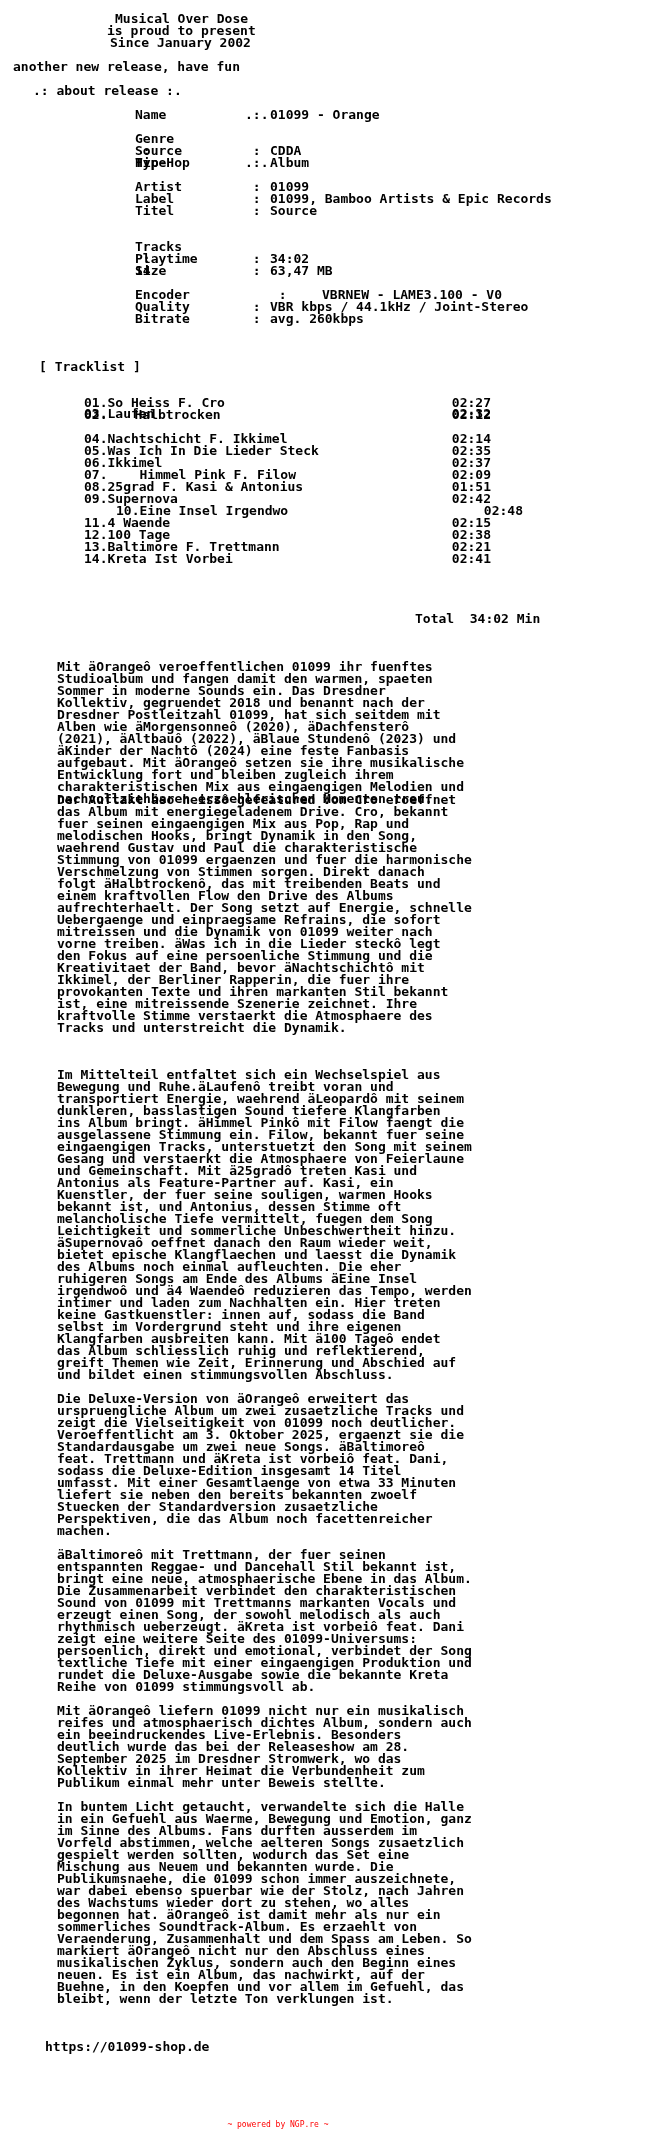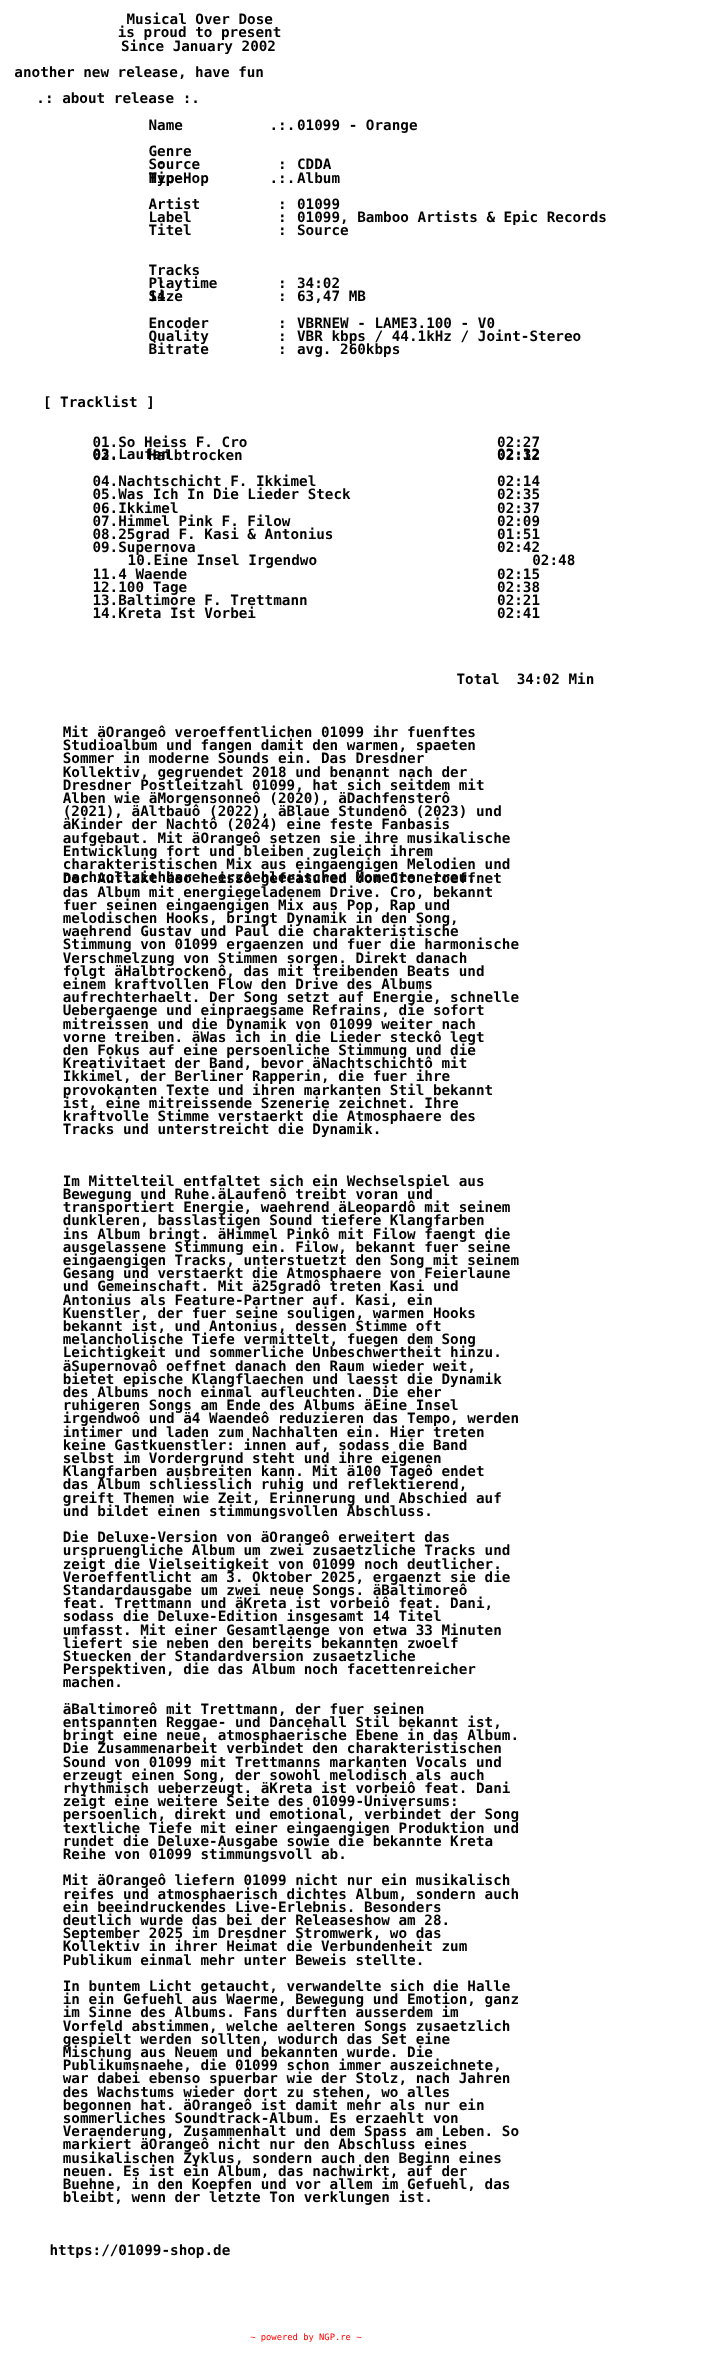--- a/index.html
+++ b/index.html
@@ -69,39 +69,39 @@
   </div>
   <div class="irow" style="top:241px;flex-direction:column;">
     <span class="lbl">Tracks</span><span class="sep"> : </span><span class="val">14</span>
   </div>
   <div class="irow" style="top:253px;">
     <span class="lbl">Playtime</span><span class="sep"> : </span><span class="val">34:02</span>
   </div>
   <div class="irow" style="top:265px;">
     <span class="lbl">Size</span><span class="sep"> : </span><span class="val">63,47 MB</span>
   </div>
-  <div class="irow" style="top:289px;">
+  <div class="irow" style="top:289px;gap:26px;">
     <span class="lbl">Encoder</span><span class="sep"> : </span><span class="val">VBRNEW - LAME3.100 - V0</span>
   </div>
   <div class="irow" style="top:301px;">
     <span class="lbl">Quality</span><span class="sep"> : </span><span class="val">VBR kbps / 44.1kHz / Joint-Stereo</span>
   </div>
   <div class="irow" style="top:313px;">
     <span class="lbl">Bitrate</span><span class="sep"> : </span><span class="val">avg. 260kbps</span>
   </div>
 
   <div class="abs" style="left:39px; top:361px;">[ Tracklist ]</div>
 
   <div class="track" style="top:397px;"><span class="t-num">01.</span><span class="t-title">So Heiss F. Cro</span><span class="t-time">02:27</span></div>
   <div class="track" style="top:409px;gap:27px;"><span class="t-num">02.</span><span class="t-title">Halbtrocken</span><span class="t-time">02:12</span></div>
   <div class="track" style="top:408px;"><span class="t-num">03.</span><span class="t-title">Laufen</span><span class="t-time">02:32</span></div>
   <div class="track" style="top:433px;"><span class="t-num">04.</span><span class="t-title">Nachtschicht F. Ikkimel</span><span class="t-time">02:14</span></div>
   <div class="track" style="top:445px;"><span class="t-num">05.</span><span class="t-title">Was Ich In Die Lieder Steck</span><span class="t-time">02:35</span></div>
   <div class="track" style="top:457px;"><span class="t-num">06.</span><span class="t-title">Ikkimel</span><span class="t-time">02:37</span></div>
-  <div class="track" style="top:469px;"><span class="t-num">07.</span><span class="t-title">Himmel Pink F. Filow</span><span class="t-time">02:09</span></div>
+  <div class="track" style="top:469px;gap:32px;"><span class="t-num">07.</span><span class="t-title">Himmel Pink F. Filow</span><span class="t-time">02:09</span></div>
   <div class="track" style="top:481px;"><span class="t-num">08.</span><span class="t-title">25grad F. Kasi &amp; Antonius</span><span class="t-time">01:51</span></div>
   <div class="track" style="top:493px;"><span class="t-num">09.</span><span class="t-title">Supernova</span><span class="t-time">02:42</span></div>
   <div class="track" style="top:505px;margin-left:32px;"><span class="t-num">10.</span><span class="t-title">Eine Insel Irgendwo</span><span class="t-time">02:48</span></div>
   <div class="track" style="top:517px;"><span class="t-num">11.</span><span class="t-title">4 Waende</span><span class="t-time">02:15</span></div>
   <div class="track" style="top:529px;"><span class="t-num">12.</span><span class="t-title">100 Tage</span><span class="t-time">02:38</span></div>
   <div class="track" style="top:541px;"><span class="t-num">13.</span><span class="t-title">Baltimore F. Trettmann</span><span class="t-time">02:21</span></div>
   <div class="track" style="top:553px;"><span class="t-num">14.</span><span class="t-title">Kreta Ist Vorbei</span><span class="t-time">02:41</span></div>
 
   <div class="abs" style="left:415px; top:613px;">Total  34:02 Min</div>
 

